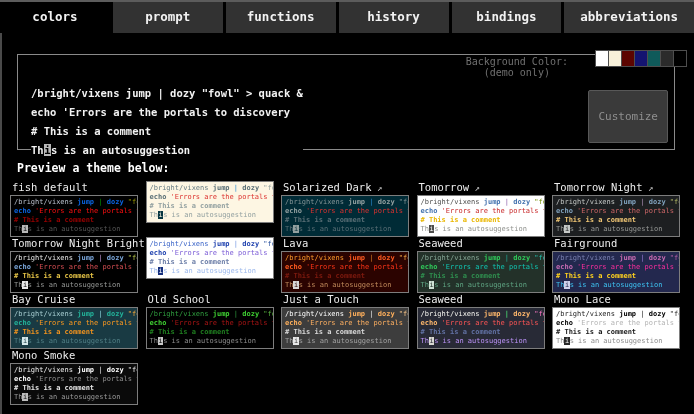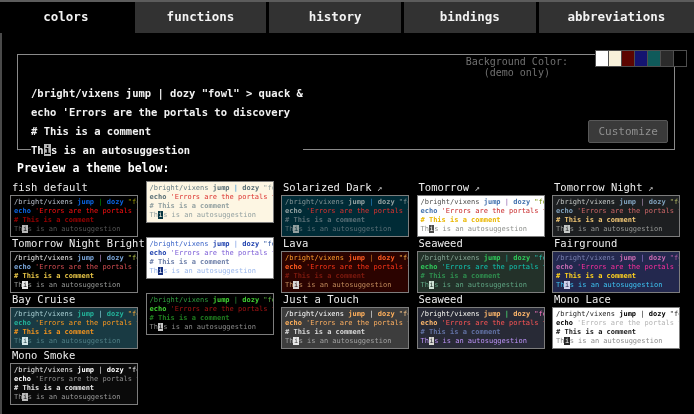--- a/index.html
+++ b/index.html
@@ -34,21 +34,21 @@
   }
   .swatches { position:absolute; top:-5px; right:-13px; display:flex; }
   .swatch { width:14px; height:17px; border:1px solid #4e4e4e; margin-left:-1px; cursor:pointer; }
   .term-demo {
     position:absolute; left:13px; top:29px;
     font-size:10.5px; font-weight:700; line-height:19px; white-space:nowrap;
   }
   .customize-btn {
     position:absolute; right:6px; bottom:6px;
     background:#3a3a3a; border:1px solid #585858; color:#8f8f8f;
-    font-size:11px; padding:4px 9px; font-family:inherit; cursor:pointer;
+    font-size:11px; padding:19px 9px; font-family:inherit; cursor:pointer;
     border-radius:2px;
   }
 
   .heading { position:absolute; left:17px; top:161px; color:#fff; font-weight:700; font-size:11.5px; }
 
   
   .grid { position:absolute; left:10px; top:181px; width:680px; display:flex; flex-wrap:wrap; }
   .card { width:135.5px; height:56px; cursor:pointer; }
   .card-title {
     color:#ededed; font-size:10.5px; height:14px; line-height:13px;
@@ -63,20 +63,21 @@
   .tline { white-space:nowrap; }
   .cursor-block { padding:0 0.5px; }
 </style>
 </head>
 <body>
 
 <div class="edge-left"></div>
 
 <div class="tabbar">
   <div class="tab active">colors</div>
+  <div class="tab">prompt</div>
   <div class="tab">functions</div>
   <div class="tab">history</div>
   <div class="tab">bindings</div>
   <div class="tab">abbreviations</div>
 </div>
 
 <div class="panel">
   <div class="bg-label">
     <div>Background Color:</div>
     <div>(demo only)</div>
@@ -193,20 +194,21 @@
     <div class="card">
       <div class="card-title"><span>Bay Cruise</span></div>
       <div class="card-demo" style="background: rgb(25, 58, 67);">
         <div class="tline"><span style="color: rgb(168, 206, 210);">/bright/vixens </span><span style="color: rgb(35, 179, 154); font-weight: 700;">jump </span><span style="color: rgb(143, 217, 226);">| </span><span style="color: rgb(35, 179, 154); font-weight: 700;">dozy </span><span style="color: rgb(255, 174, 58);">"fowl" </span></div>
         <div class="tline"><span style="color: rgb(35, 179, 154); font-weight: 700;">echo </span><span style="color: rgb(255, 154, 31);">'Errors are the portals to discovery</span></div>
         <div class="tline"><span style="color: rgb(240, 146, 30); font-weight: 700;"># This is a comment</span></div>
         <div class="tline"><span style="color: rgb(81, 127, 133);">Th</span><span class="cursor-block" style="background: rgb(214, 232, 234); color: rgb(25, 58, 67);">i</span><span style="color: rgb(81, 127, 133);">s is an autosuggestion</span></div>
       </div>
     </div>
     <div class="card">
+      <div class="card-title"><span>Old School</span></div>
       <div class="card-demo" style="background: rgb(0, 0, 0);">
         <div class="tline"><span style="color: rgb(47, 158, 63);">/bright/vixens </span><span style="color: rgb(63, 208, 50); font-weight: 700;">jump </span><span style="color: rgb(47, 158, 63);">| </span><span style="color: rgb(63, 208, 50); font-weight: 700;">dozy </span><span style="color: rgb(87, 179, 62);">"fowl" </span></div>
         <div class="tline"><span style="color: rgb(63, 208, 50); font-weight: 700;">echo </span><span style="color: rgb(168, 20, 20);">'Errors are the portals to discovery</span></div>
         <div class="tline"><span style="color: rgb(31, 126, 31); font-weight: 700;"># This is a comment</span></div>
         <div class="tline"><span style="color: rgb(140, 140, 140);">Th</span><span class="cursor-block" style="background: rgb(201, 201, 201); color: rgb(0, 0, 0);">i</span><span style="color: rgb(140, 140, 140);">s is an autosuggestion</span></div>
       </div>
     </div>
     <div class="card">
       <div class="card-title"><span>Just a Touch</span></div>
       <div class="card-demo" style="background: rgb(61, 61, 61);">

